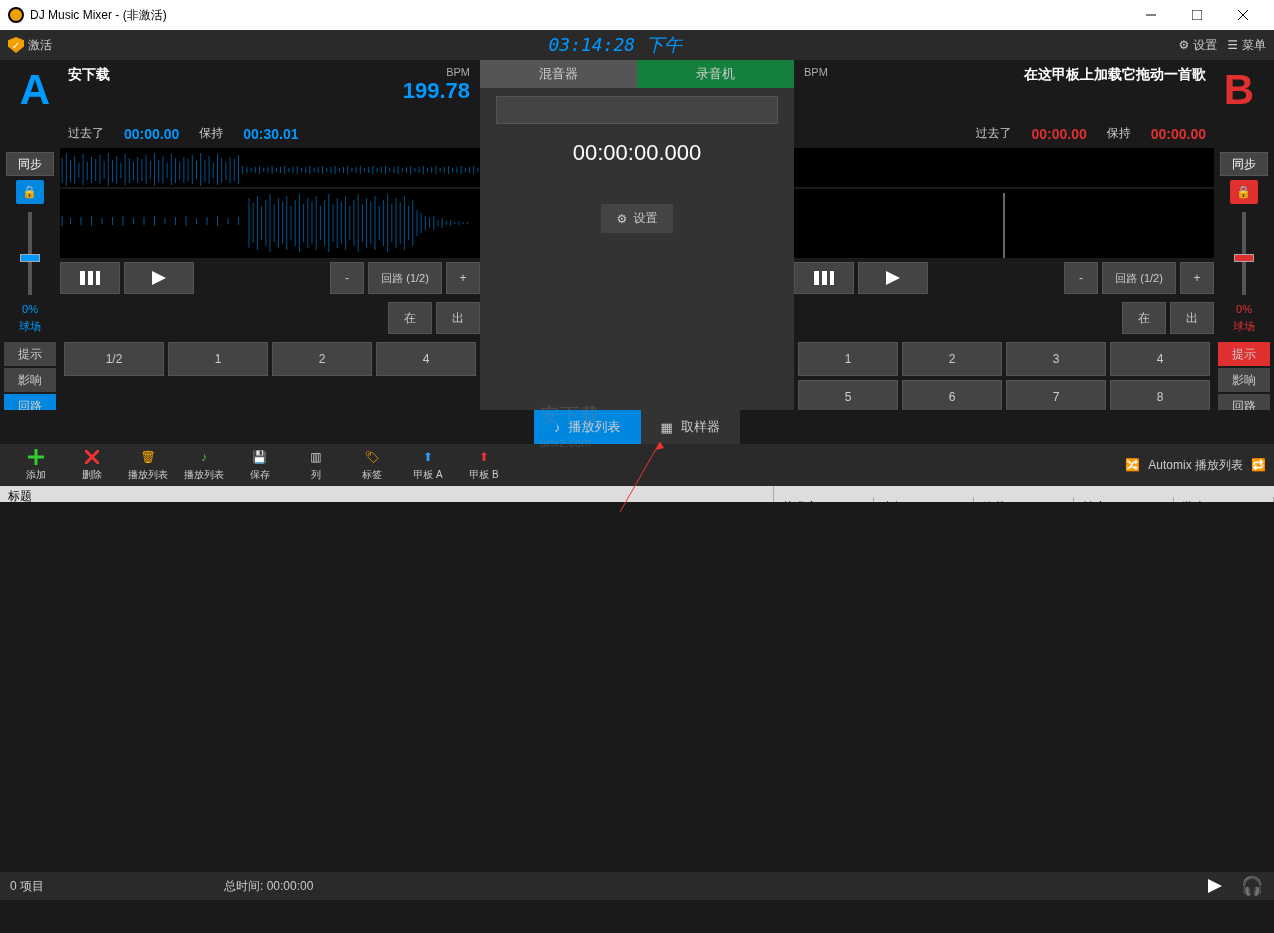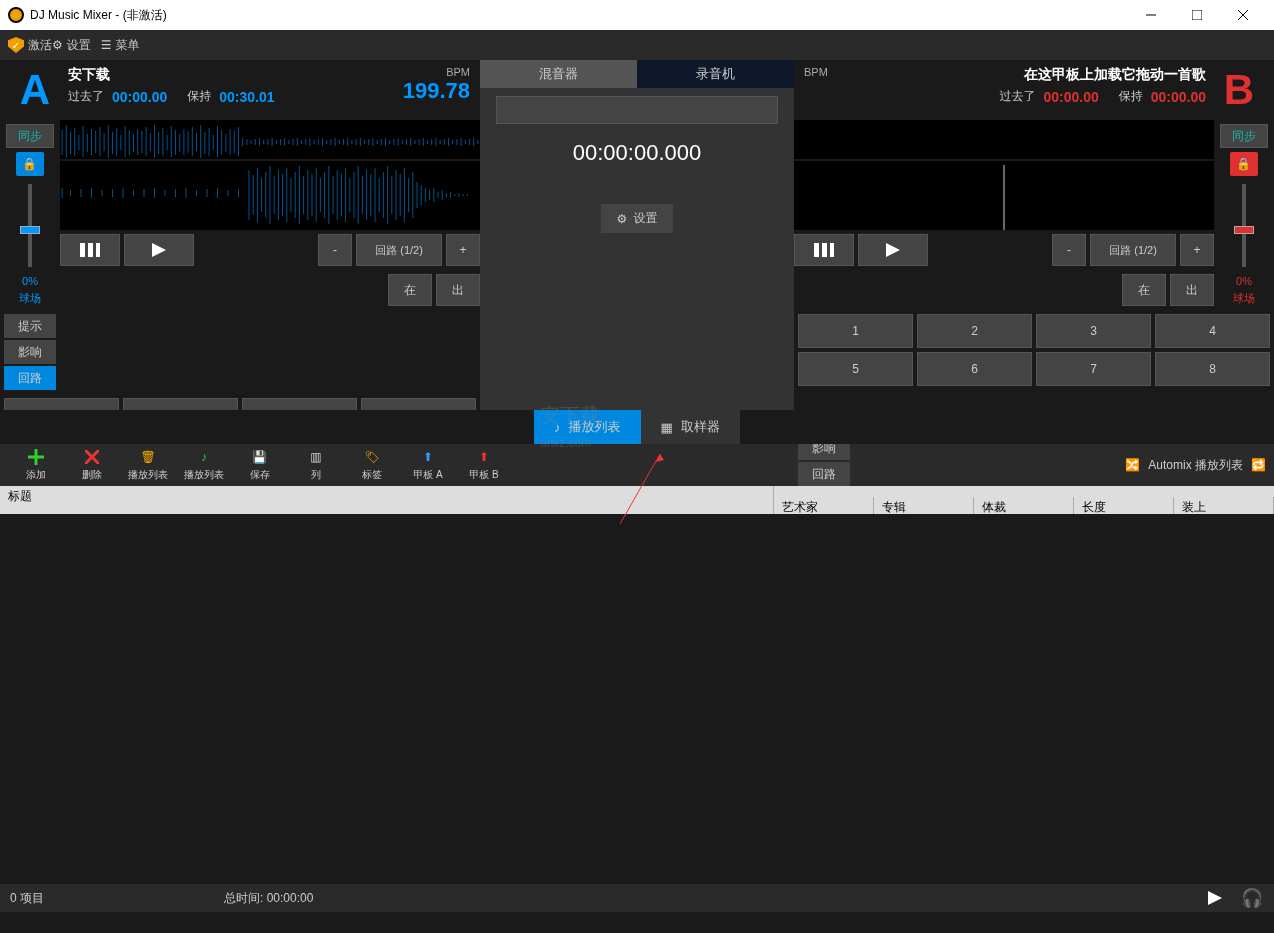--- a/index.html
+++ b/index.html
@@ -32,91 +32,91 @@
 .deckletter.a { color: #0099ff; }
 .deckletter.b { color: #e03030; }
 .deckinfo { flex: 1; padding: 0 8px; }
 .trackname { font-size: 14px; font-weight: bold; color: #fff; }
 .bpm-label { font-size: 11px; text-align: right; color: #aaa; }
 .bpm-val { font-size: 22px; font-weight: bold; text-align: right; }
 .bpm-val.a { color: #0099ff; }
 .bpm-val.b { color: #e03030; }
 .timerow { display: flex; gap: 20px; margin-top: 4px; }
 .timerow.right { justify-content: flex-end; }
-.timeitem { display: flex; gap: 8px; align-items: center; }
+.timeitem { display: flex; gap: 20px; align-items: center; margin-top: 37px; }
 .timelbl { color: #ccc; font-size: 12px; }
 .timeval.a { color: #0099ff; font-size: 14px; font-weight: bold; }
 .timeval.b { color: #e03030; font-size: 14px; font-weight: bold; }
 
 
 .deckbody { display: flex; flex: 1; }
 .sidecol { width: 60px; display: flex; flex-direction: column; align-items: center; gap: 4px; padding: 4px; }
-.syncbtn { width: 48px; height: 24px; background: #444; color: #14b8a6; display: flex; align-items: center; justify-content: center; font-size: 12px; border: 1px solid #555; }
+.syncbtn { width: 48px; height: 24px; background: #444; color: #ffffff; display: flex; align-items: center; justify-content: center; font-size: 12px; border: 1px solid #555; }
 .lockbtn { width: 28px; height: 24px; display: flex; align-items: center; justify-content: center; border-radius: 2px; }
 .lockbtn.a { background: #0088e0; }
 .lockbtn.b { background: #e03030; }
 .slider-v { width: 24px; flex: 1; display: flex; flex-direction: column; align-items: center; position: relative; margin: 4px 0; }
 .slider-track { width: 4px; flex: 1; background: #555; position: relative; }
 .slider-thumb { position: absolute; width: 20px; height: 8px; background: #888; left: -8px; top: 50%; border: 1px solid #aaa; }
 .pct { font-size: 11px; color: #0099ff; }
 .pct.b { color: #e03030; }
 .pitchlbl { font-size: 11px; color: #0099ff; }
 .pitchlbl.b { color: #e03030; }
 
 .wavecol { flex: 1; display: flex; flex-direction: column; }
 .waveform { height: 110px; background: #000; position: relative; overflow: hidden; }
 .wave-svg { width: 100%; height: 100%; }
 
 .transport { display: flex; gap: 4px; padding: 4px 0; align-items: center; }
 .tbtn { height: 32px; background: #444; display: flex; align-items: center; justify-content: center; border: 1px solid #555; }
 .tbtn.pause { width: 60px; }
 .tbtn.play { width: 70px; }
 .tbtn.sm { width: 34px; }
-.tbtn.loop { width: 86px; font-size: 11px; }
+.tbtn.loop { width: 74px; font-size: 11px; }
 .tbtn.io { width: 44px; }
 .spacer { flex: 1; }
 .pad { flex: 1; height: 34px; background: #444; display: flex; align-items: center; justify-content: center; font-size: 12px; border: 1px solid #555; }
 .sidetabs { width: 60px; display: flex; flex-direction: column; gap: 2px; padding: 4px; }
 .sidetab { height: 24px; background: #444; display: flex; align-items: center; justify-content: center; font-size: 12px; }
 .sidetab.active { background: #0088e0; }
 .sidetab.active-r { background: #e03030; }
 
 
 .ctabs { display: flex; height: 28px; }
 .ctab { flex: 1; display: flex; align-items: center; justify-content: center; background: #555; font-size: 13px; cursor: pointer; }
-.ctab.inactive { background: #0f172a; }
+.ctab.inactive { background: #15803d; }
 .recinput { margin: 8px 16px; height: 28px; background: #444; border: 1px solid #555; }
 .recbtns { display: flex; justify-content: center; gap: 8px; margin: 16px 0; }
 .recbtn { width: 62px; height: 50px; display: flex; flex-direction: column; align-items: center; justify-content: center; gap: 4px; font-size: 11px; }
 .recbtn.rec { background: #e03030; color: #fff; }
 .recbtn.stop { background: #555; color: #888; }
 .rectime { text-align: center; font-size: 22px; color: #fff; margin: 8px 0; }
 .recset { display: flex; justify-content: center; margin-top: 30px; }
 .recsetbtn { padding: 6px 16px; background: #444; display: flex; align-items: center; gap: 6px; }
-.deck-bottom { display:flex;flex-direction:column; }
+.deck-bottom { display:flex; }
 .deck-bottom .padgrid { flex:1; padding:4px; }
 .padrow { display:flex; gap:4px; margin-bottom:4px; }
 .padrow:last-child { margin-bottom:16px; }
 
 
 .midtabs { height: 34px; background: #1a1a1a; display: flex; justify-content: center; align-items: center; position: relative; }
 .midtab { padding: 8px 20px; background: #333; display: flex; align-items: center; gap: 8px; font-size: 13px; }
 .midtab.active { background: #0088e0; }
 .watermark { position: absolute; opacity: 0.3; font-size: 20px; color: #888; }
 
 
 .toolbar { height: 42px; background: #2a2a2a; display: flex; align-items: center; padding: 0 8px; }
 .tool { display: flex; flex-direction: column; align-items: center; width: 56px; gap: 2px; cursor: pointer; }
 .tool .ico { width: 18px; height: 18px; display: flex; align-items: center; justify-content: center; }
 .tool .lbl { font-size: 10px; }
 .toolbar .spacer { flex: 1; }
 .automix { display: flex; align-items: center; gap: 8px; font-size: 12px; }
 
 
-.tablehead { display: flex; height: 28px; background: #ddd; color: #000; font-size: 12px; }
+.tablehead { display: flex; height: 16px; background: #ddd; color: #000; font-size: 12px; }
 .th { padding: 2px 8px; border-right: 1px solid #aaa; }
 .th.title { flex: 1; min-width: 400px; }
 .th.w { width: 100px; margin-top: 11px; }
 .tablebody { height: 370px; background: #1a1a1a; position: relative; }
 .arrow-annotation { position: absolute; top: 0; left: 620px; }
 
 
 .statusbar { height: 28px; background: #2a2a2a; display: flex; align-items: center; padding: 0 10px; gap: 180px; font-size: 12px; }
 .statusbar .right { margin-left: auto; display: flex; align-items: center; gap: 20px; }
 
@@ -144,20 +144,21 @@
         <line x1="10" y1="0" x2="0" y2="10" stroke-width="1"></line>
       </svg>
     </div>
 </div>
 
 <div class="topbar">
   <div class="activate">
     <div class="shield">✓</div>
     <span>激活</span>
   </div>
+  <div class="clock">03:14:28 下午</div>
   <div class="topright">
     <div class="item">
       <span>⚙</span>
       <span>设置</span>
     </div>
     <div class="item">
       <span>☰</span>
       <span>菜单</span>
     </div>
   </div>

